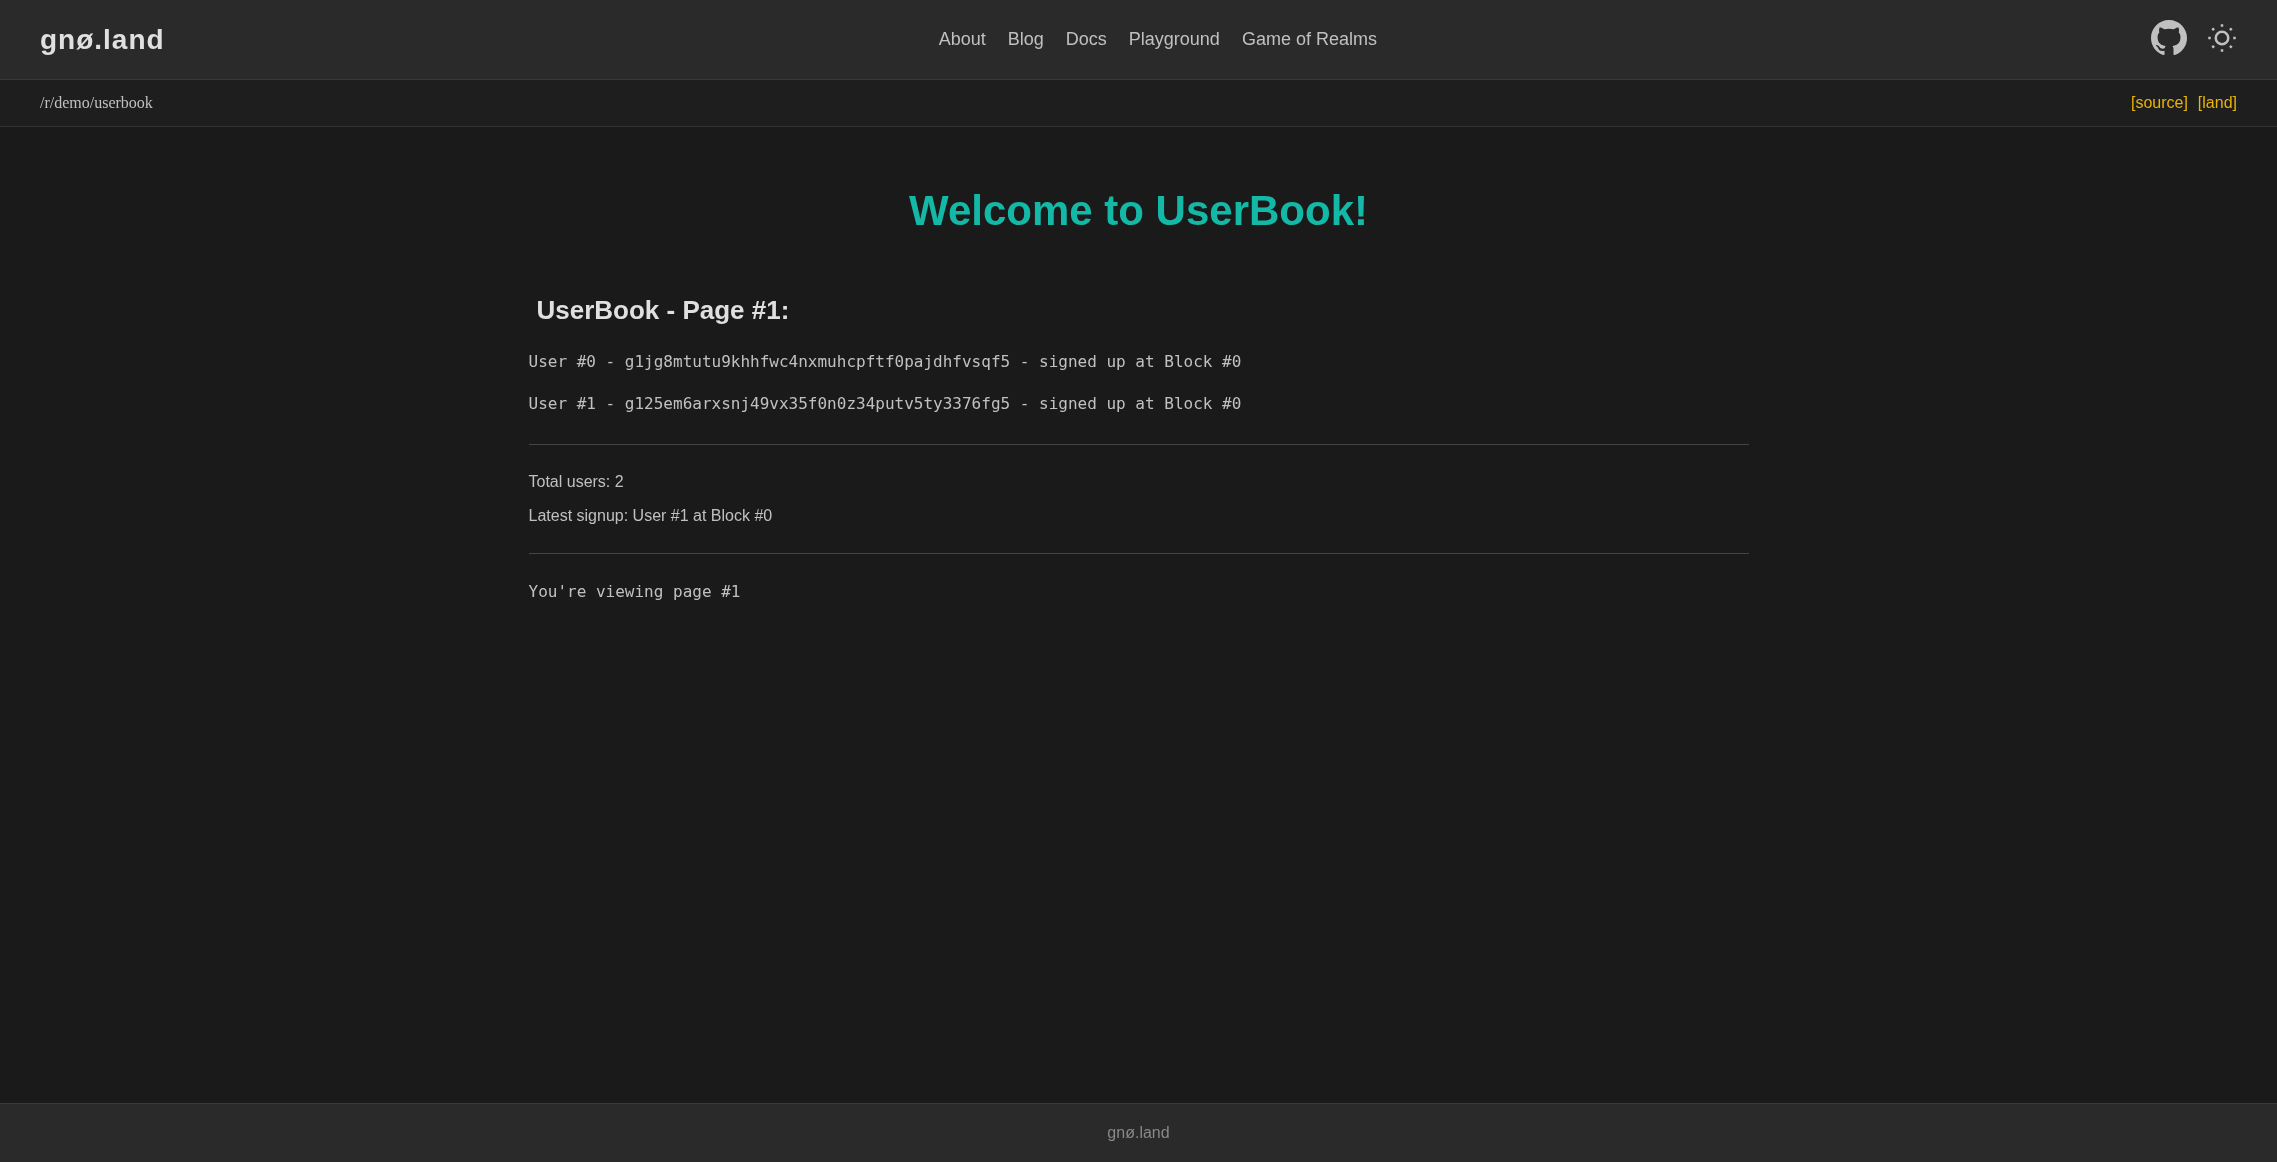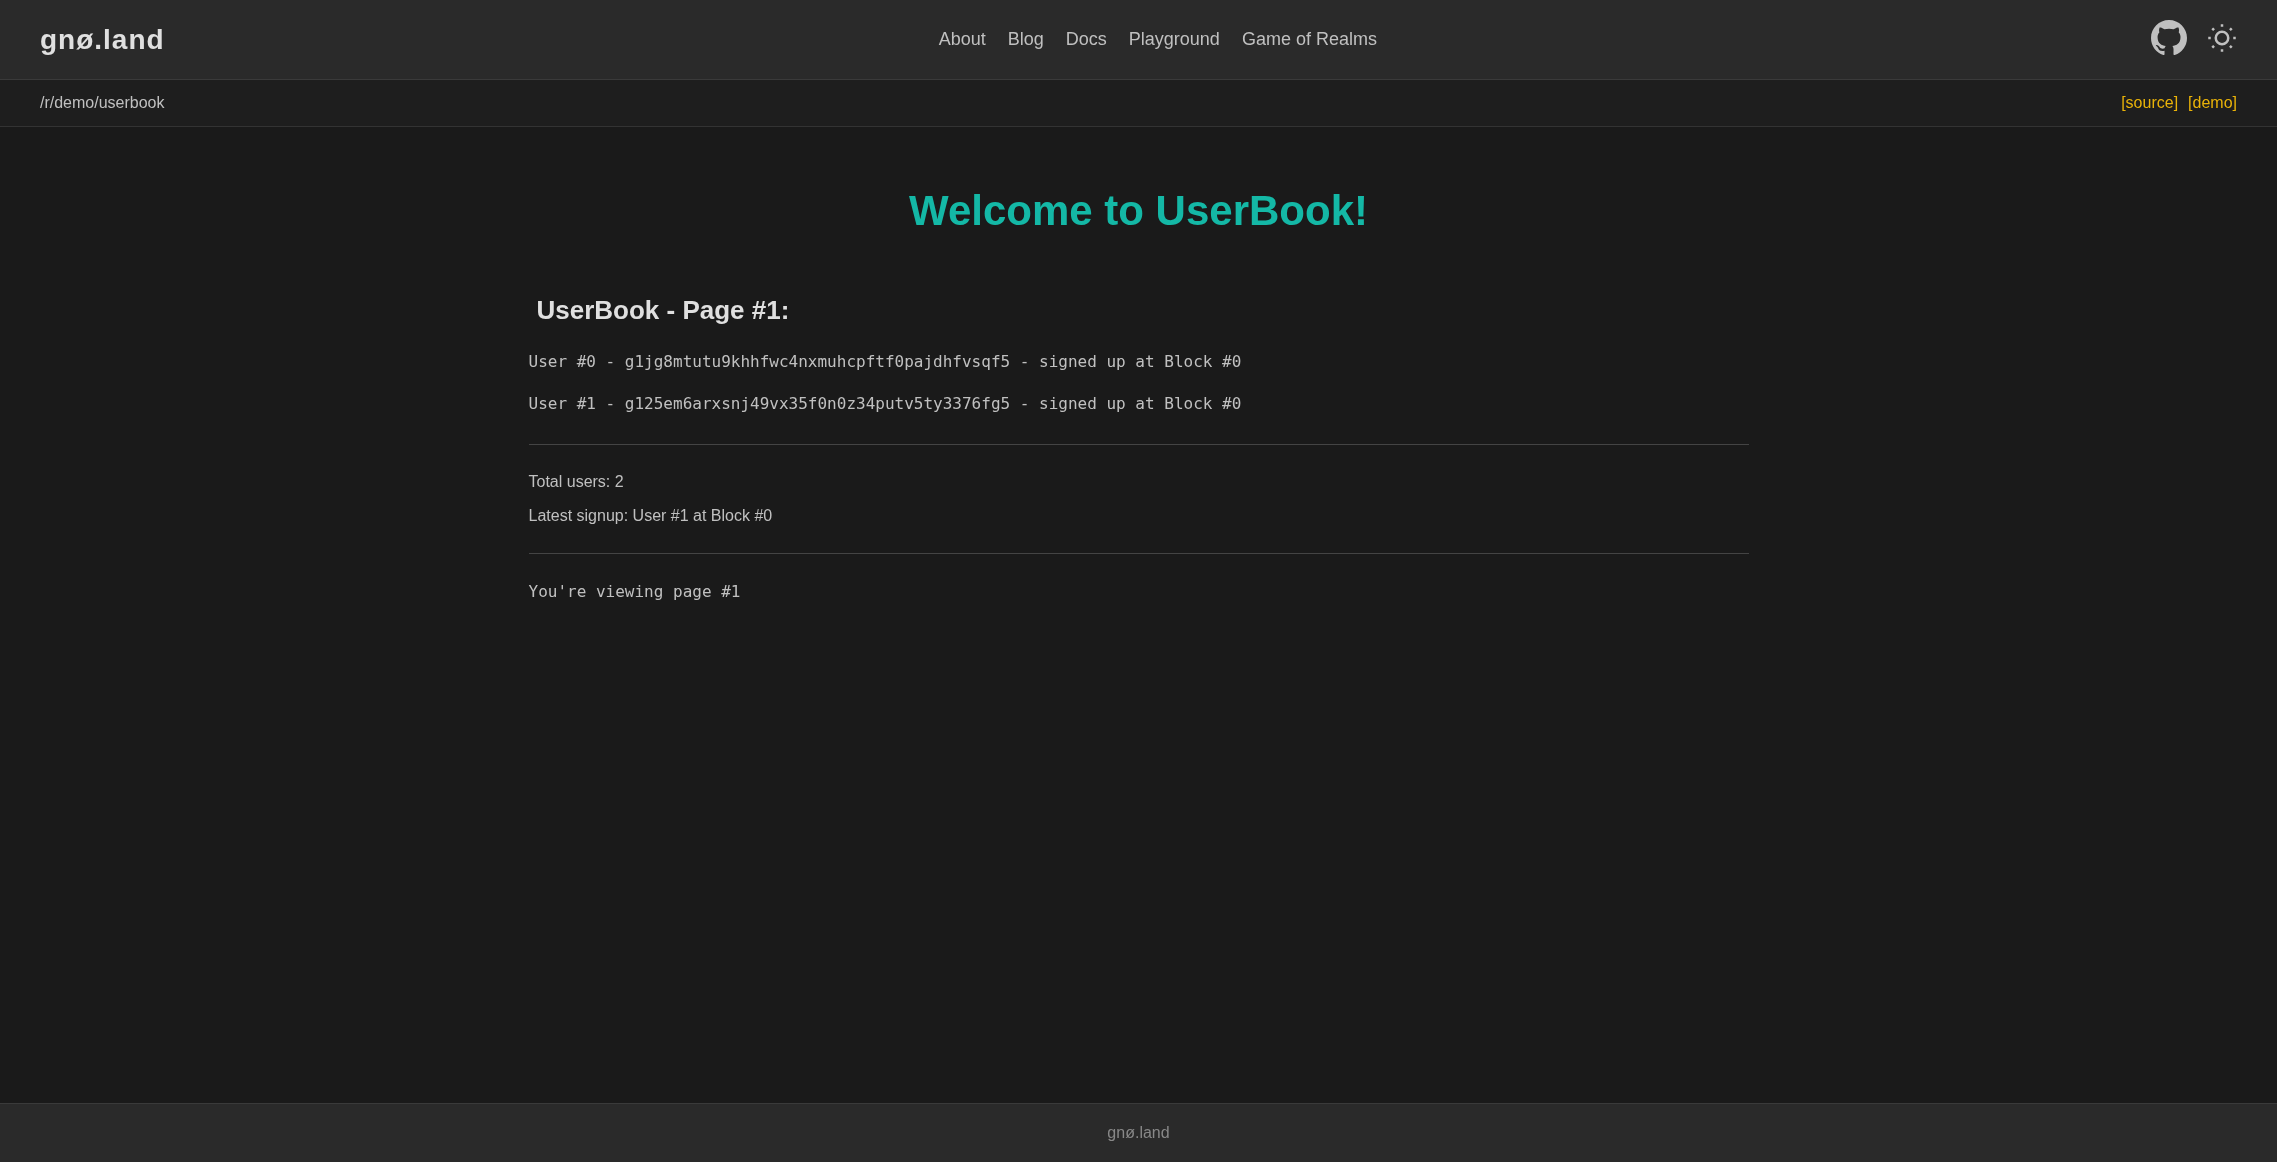--- a/index.html
+++ b/index.html
@@ -74,21 +74,21 @@
       border-bottom: 1px solid #333;
       padding: 14px 40px;
       display: flex;
       justify-content: space-between;
       align-items: center;
     }
 
     .breadcrumb-path {
       color: #c0c0c0;
       font-size: 16px;
-      font-family: Liberation Sans, sans-serif;
+      font-family: Liberation Serif, serif;
     }
 
     .breadcrumb-links {
       display: flex;
       gap: 10px;
     }
 
     .breadcrumb-links a {
       color: #eab308;
       text-decoration: none;
@@ -196,21 +196,21 @@
         <line x1="18.36" y1="5.64" x2="19.78" y2="4.22"></line>
       </svg>
     </button>
   </div>
 </header>
 
 <div class="breadcrumb-bar">
   <span class="breadcrumb-path">/r/demo/userbook</span>
   <div class="breadcrumb-links">
     <a href="#">[source]</a>
-    <a href="#">[demo]</a>
+    <a href="#">[land]</a>
   </div>
 </div>
 
 <main>
   <h1 class="page-title">Welcome to UserBook!</h1>
 
   <h2 class="section-title">UserBook - Page #1:</h2>
 
   <div>
     <p class="user-entry">User #0 - g1jg8mtutu9khhfwc4nxmuhcpftf0pajdhfvsqf5 - signed up at Block #0</p>

